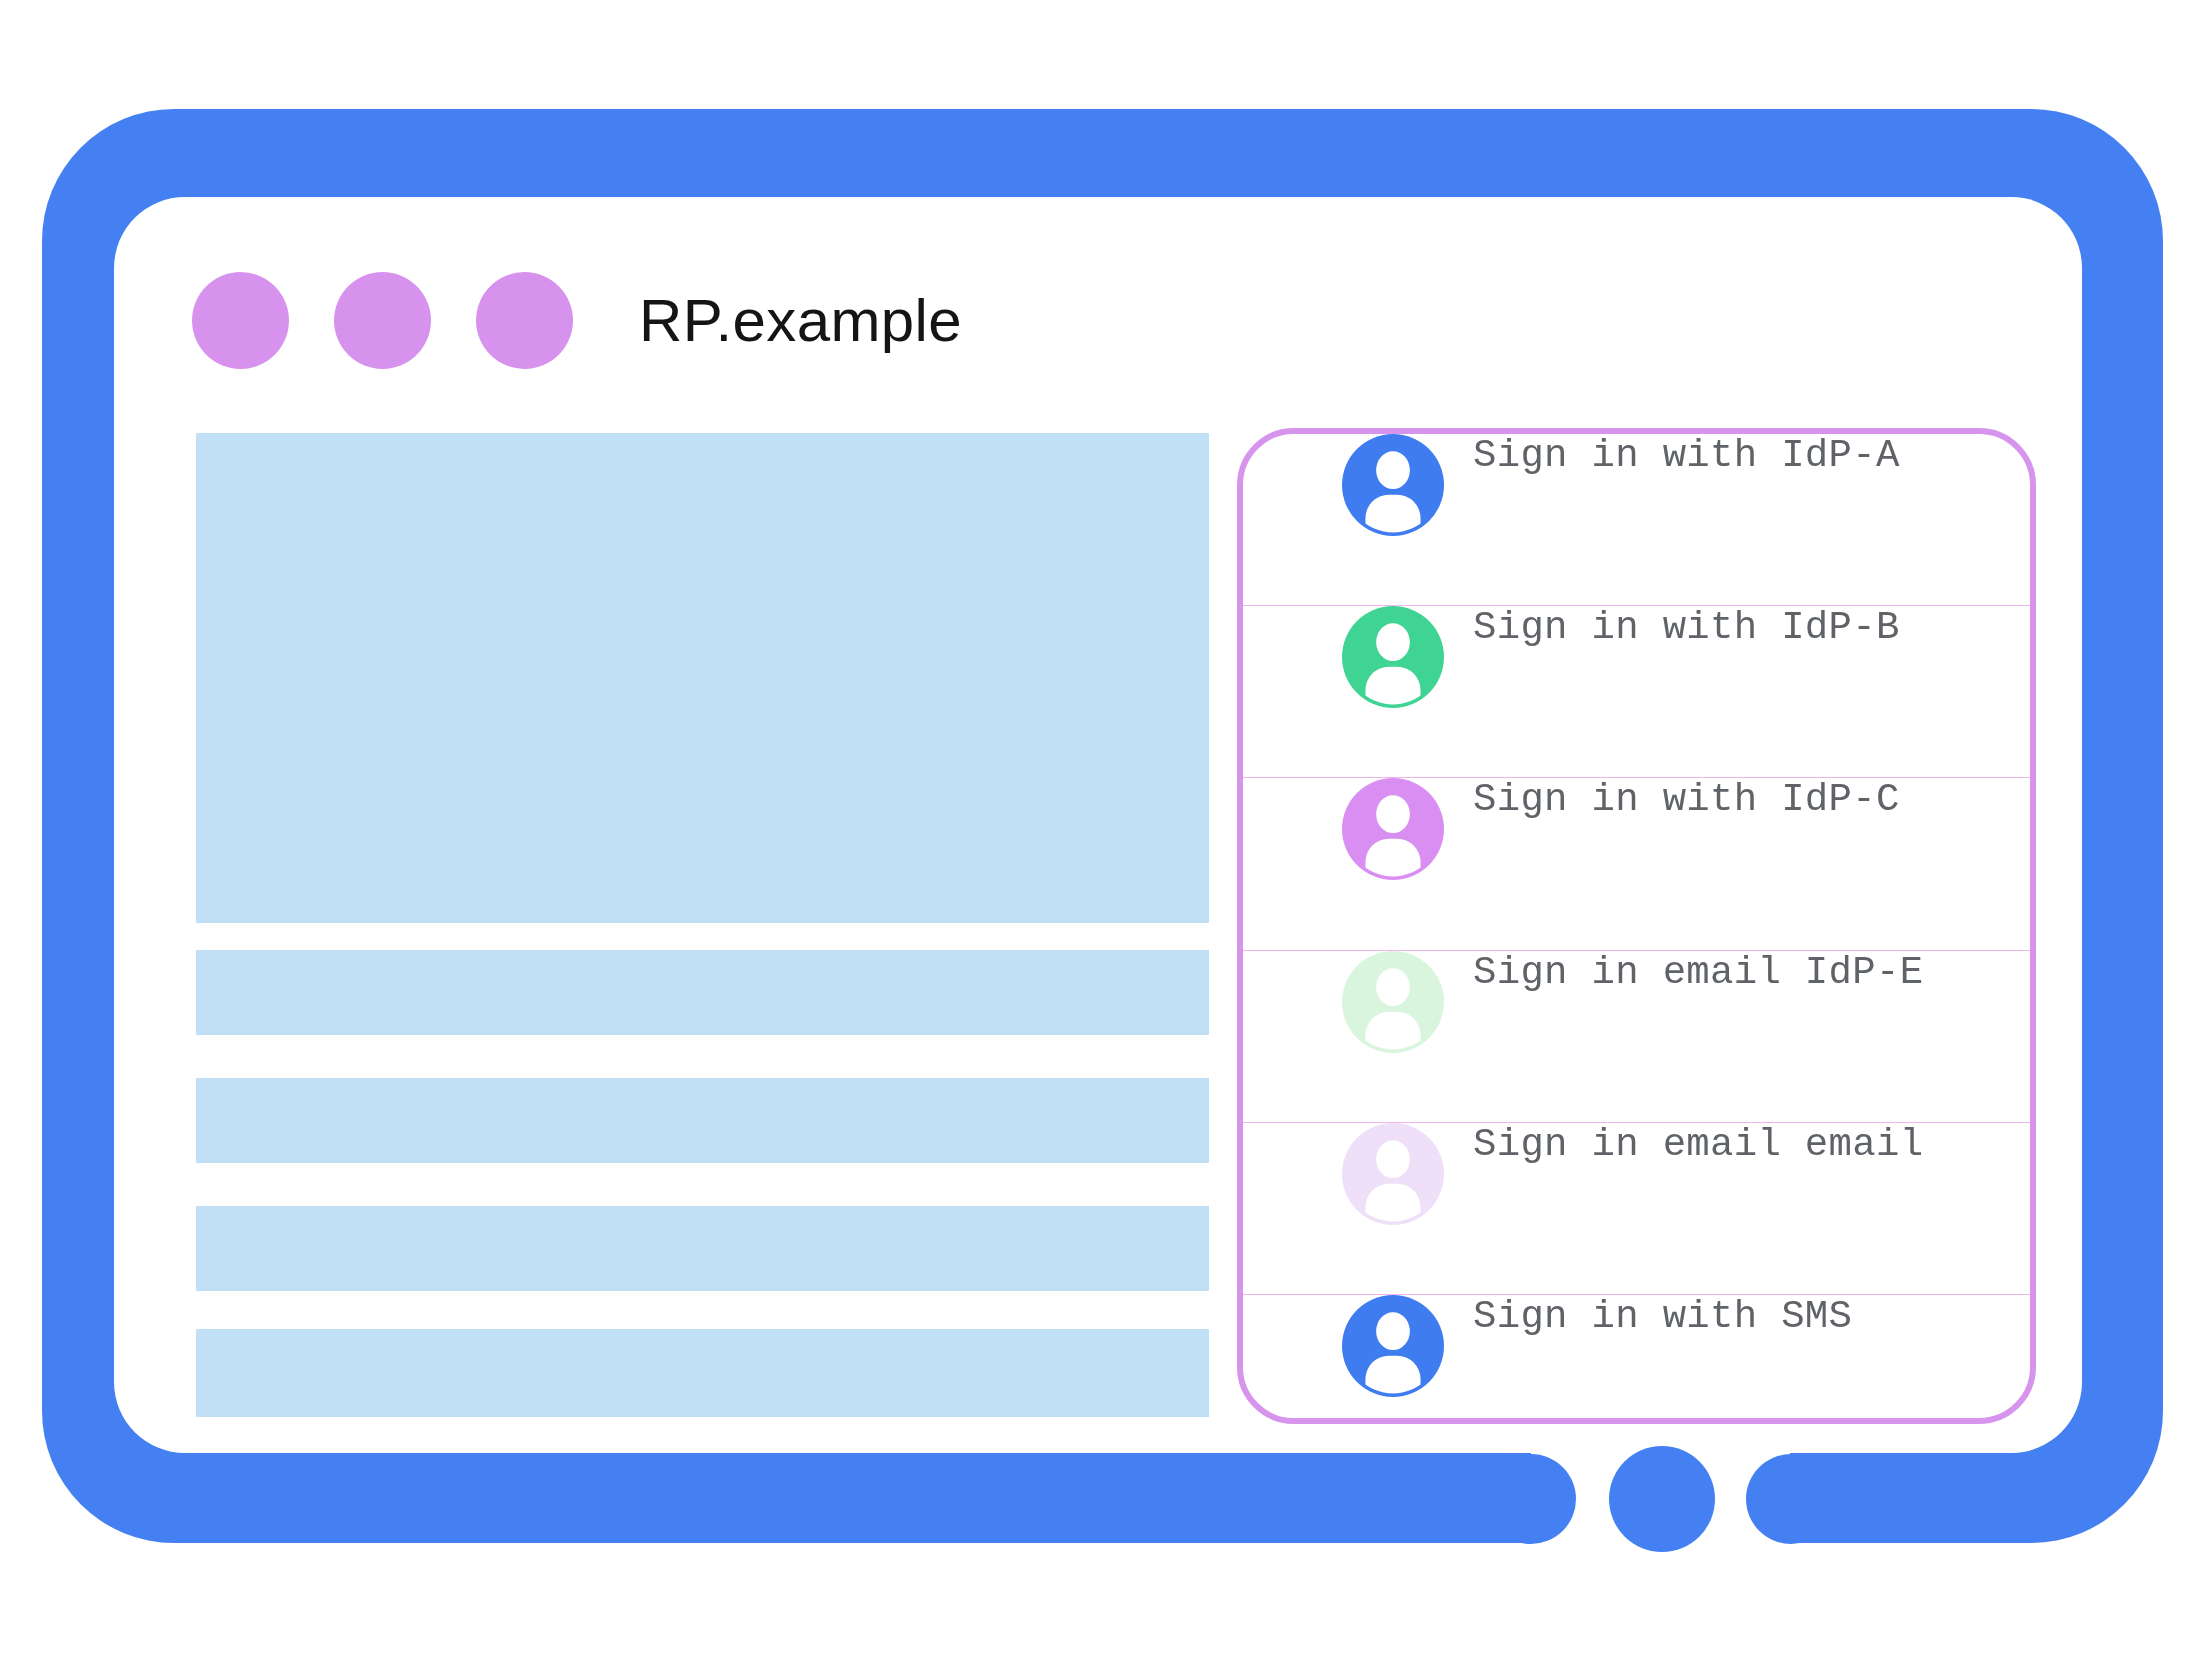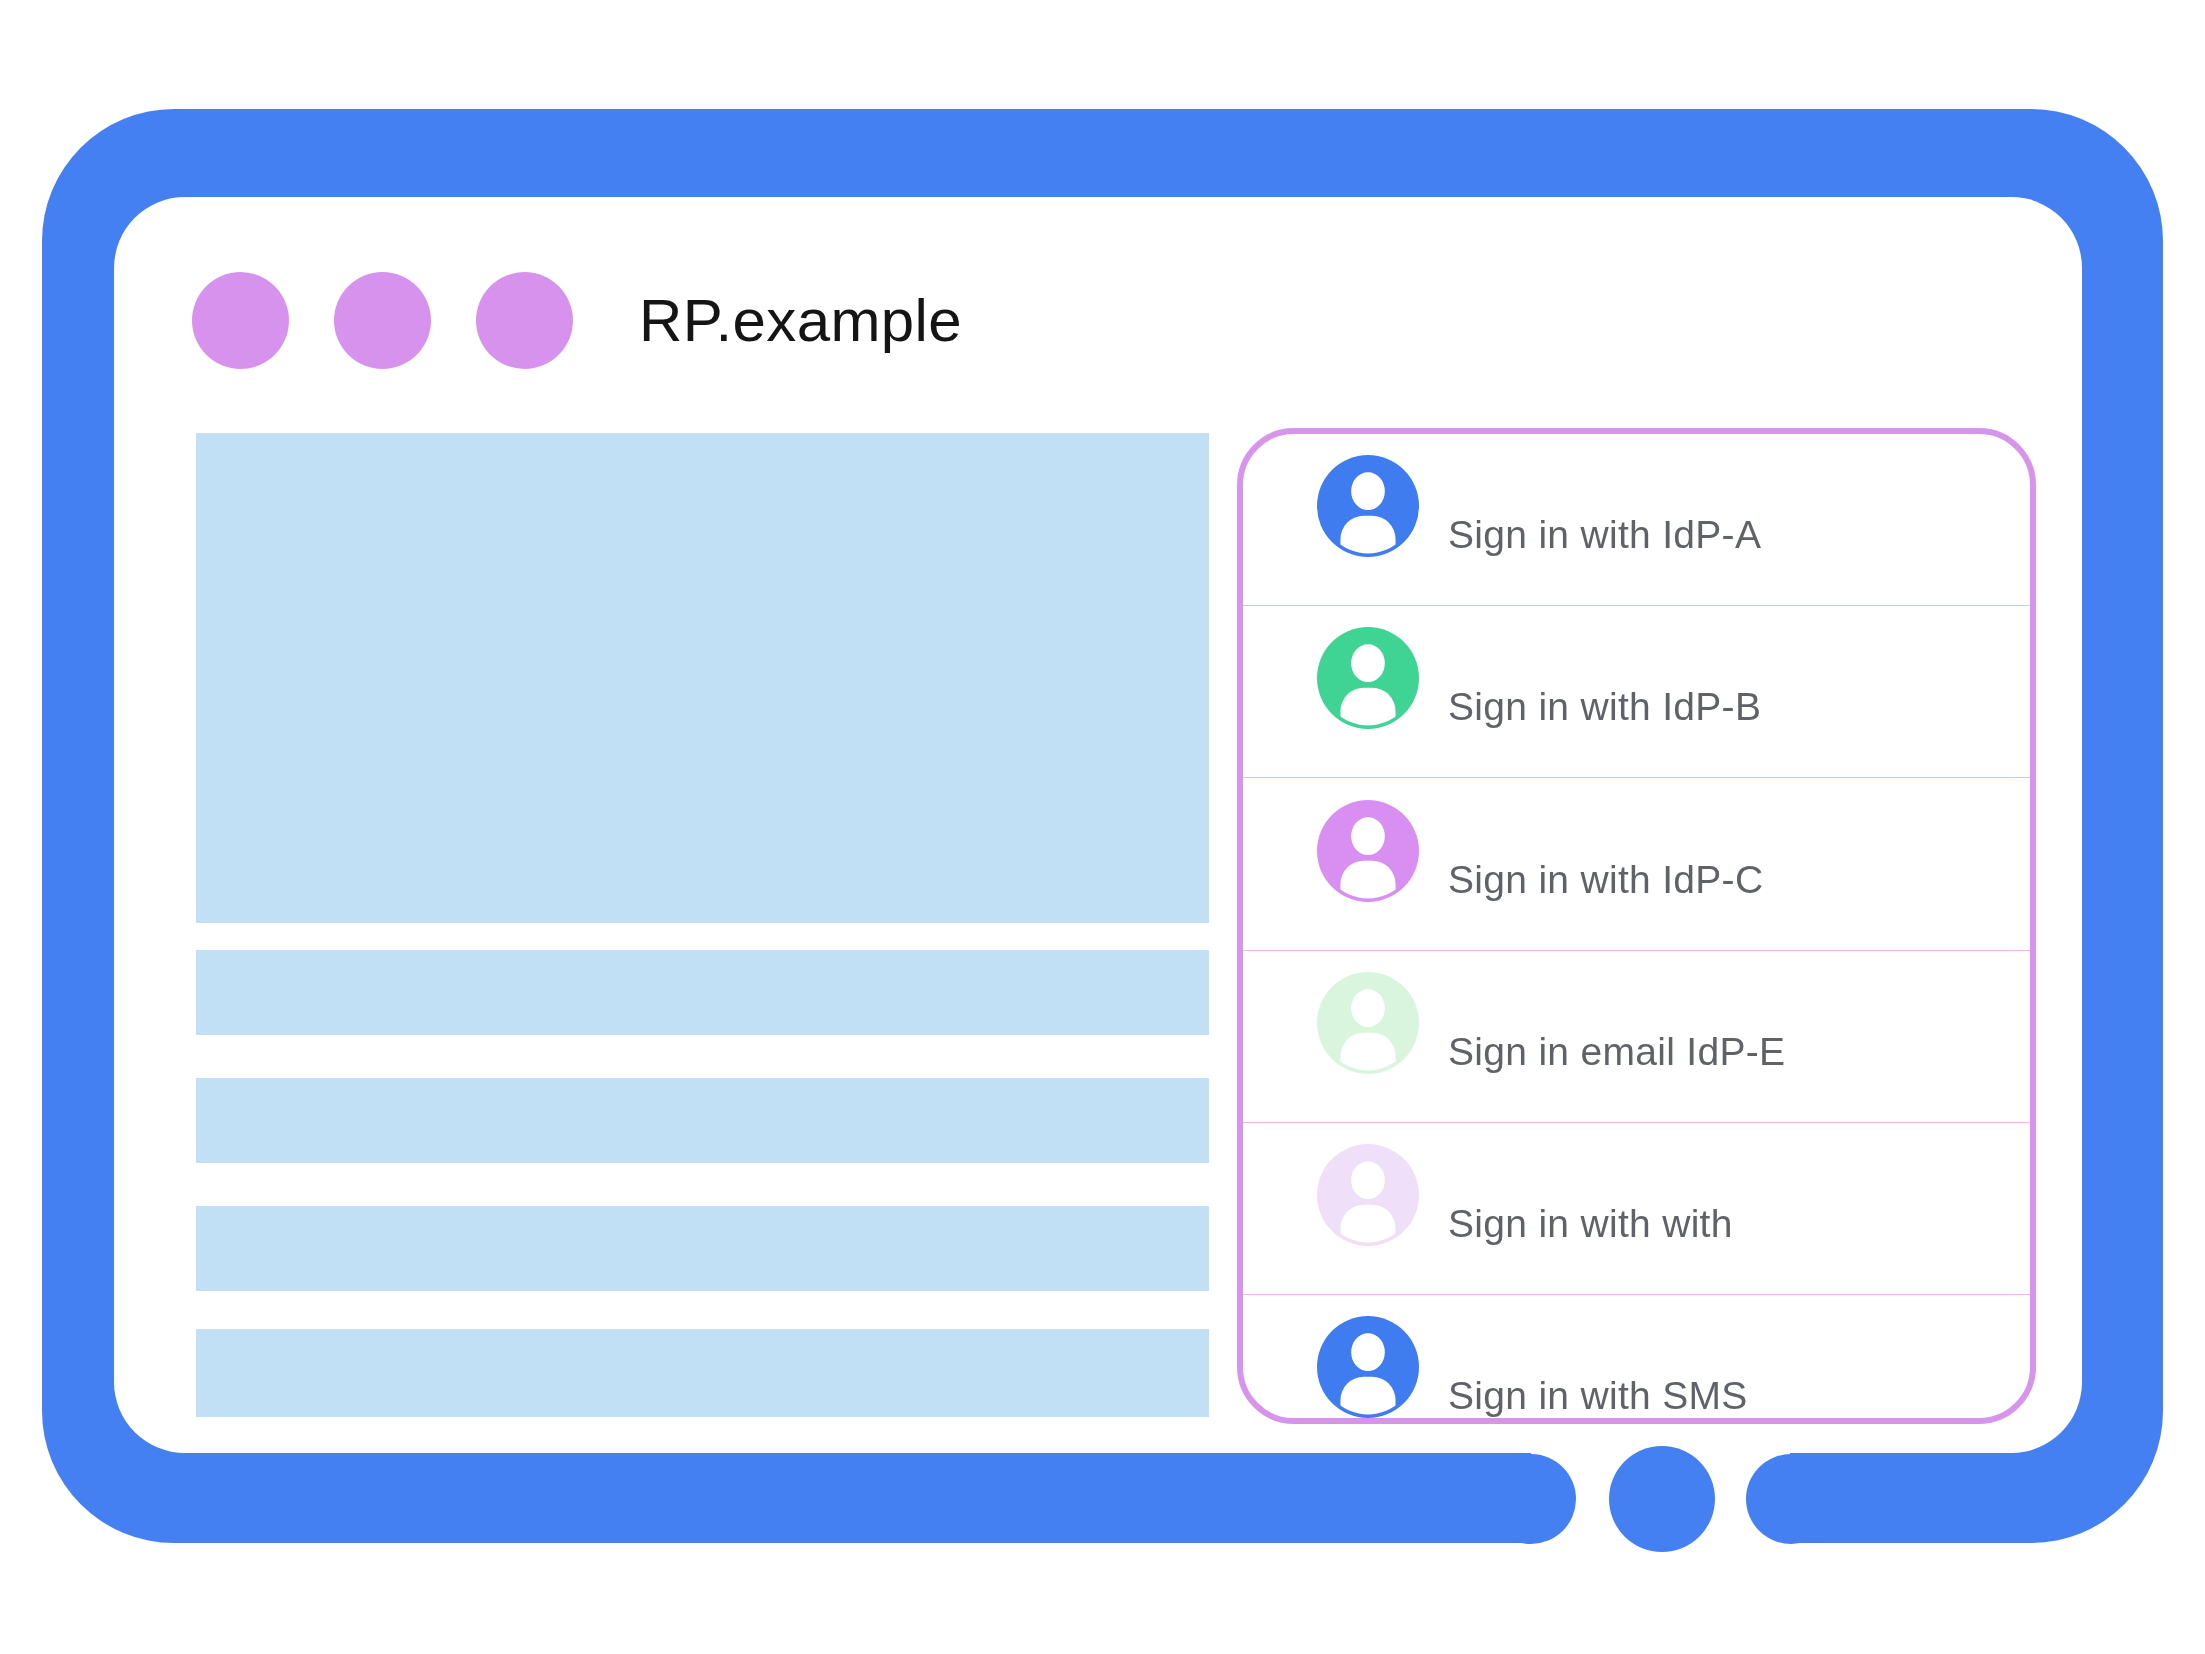--- a/index.html
+++ b/index.html
@@ -83,23 +83,24 @@
     background: #ffffff;
     border: 6.2px solid var(--panel-border, #D794EC);
     border-radius: 57px;
     display: flex;
     flex-direction: column;
     overflow: hidden;
   }
   .signin-row {
     flex: 1 1 0;
     display: flex;
-    align-items: flex-end;
-    padding-left: 74px;
+    align-items: flex-start;
+    padding-left: 99px;
     cursor: pointer;
+    font-family: Liberation Mono, monospace;
   }
   .signin-row + .signin-row {
     border-top: 1.8px solid var(--divider-pink, #F2B6EF);
     margin-top: 48px;
   }
   .avatar {
     width: 102px; height: 102px;
     flex: 0 0 102px;
     display: block;
   }
@@ -193,21 +194,21 @@
     <svg class="avatar" viewBox="0 0 100 100">
       <defs>
         <clipPath class="clip" id="avatar-clip-5">
                   <circle cx="50" cy="50" r="46.5"></circle>
                 </clipPath>
       </defs>
       <circle class="bg" cx="50" cy="50" r="50" fill="#EFDFF8"></circle>
       <ellipse class="head" cx="50" cy="35.5" rx="16.5" ry="18.5" fill="#ffffff"></ellipse>
       <rect class="body" x="23" y="59.5" width="54" height="52" rx="23" fill="#ffffff" clip-path="url(#avatar-clip-5)"></rect>
     </svg>
-    <span class="signin-label">Sign in with with</span>
+    <span class="signin-label">Sign in email email</span>
   </div>
 
   <div class="signin-row">
     <svg class="avatar" viewBox="0 0 100 100">
       <defs>
         <clipPath class="clip" id="avatar-clip-6">
                   <circle cx="50" cy="50" r="46.5"></circle>
                 </clipPath>
       </defs>
       <circle class="bg" cx="50" cy="50" r="50" fill="#3E7CEF"></circle>

